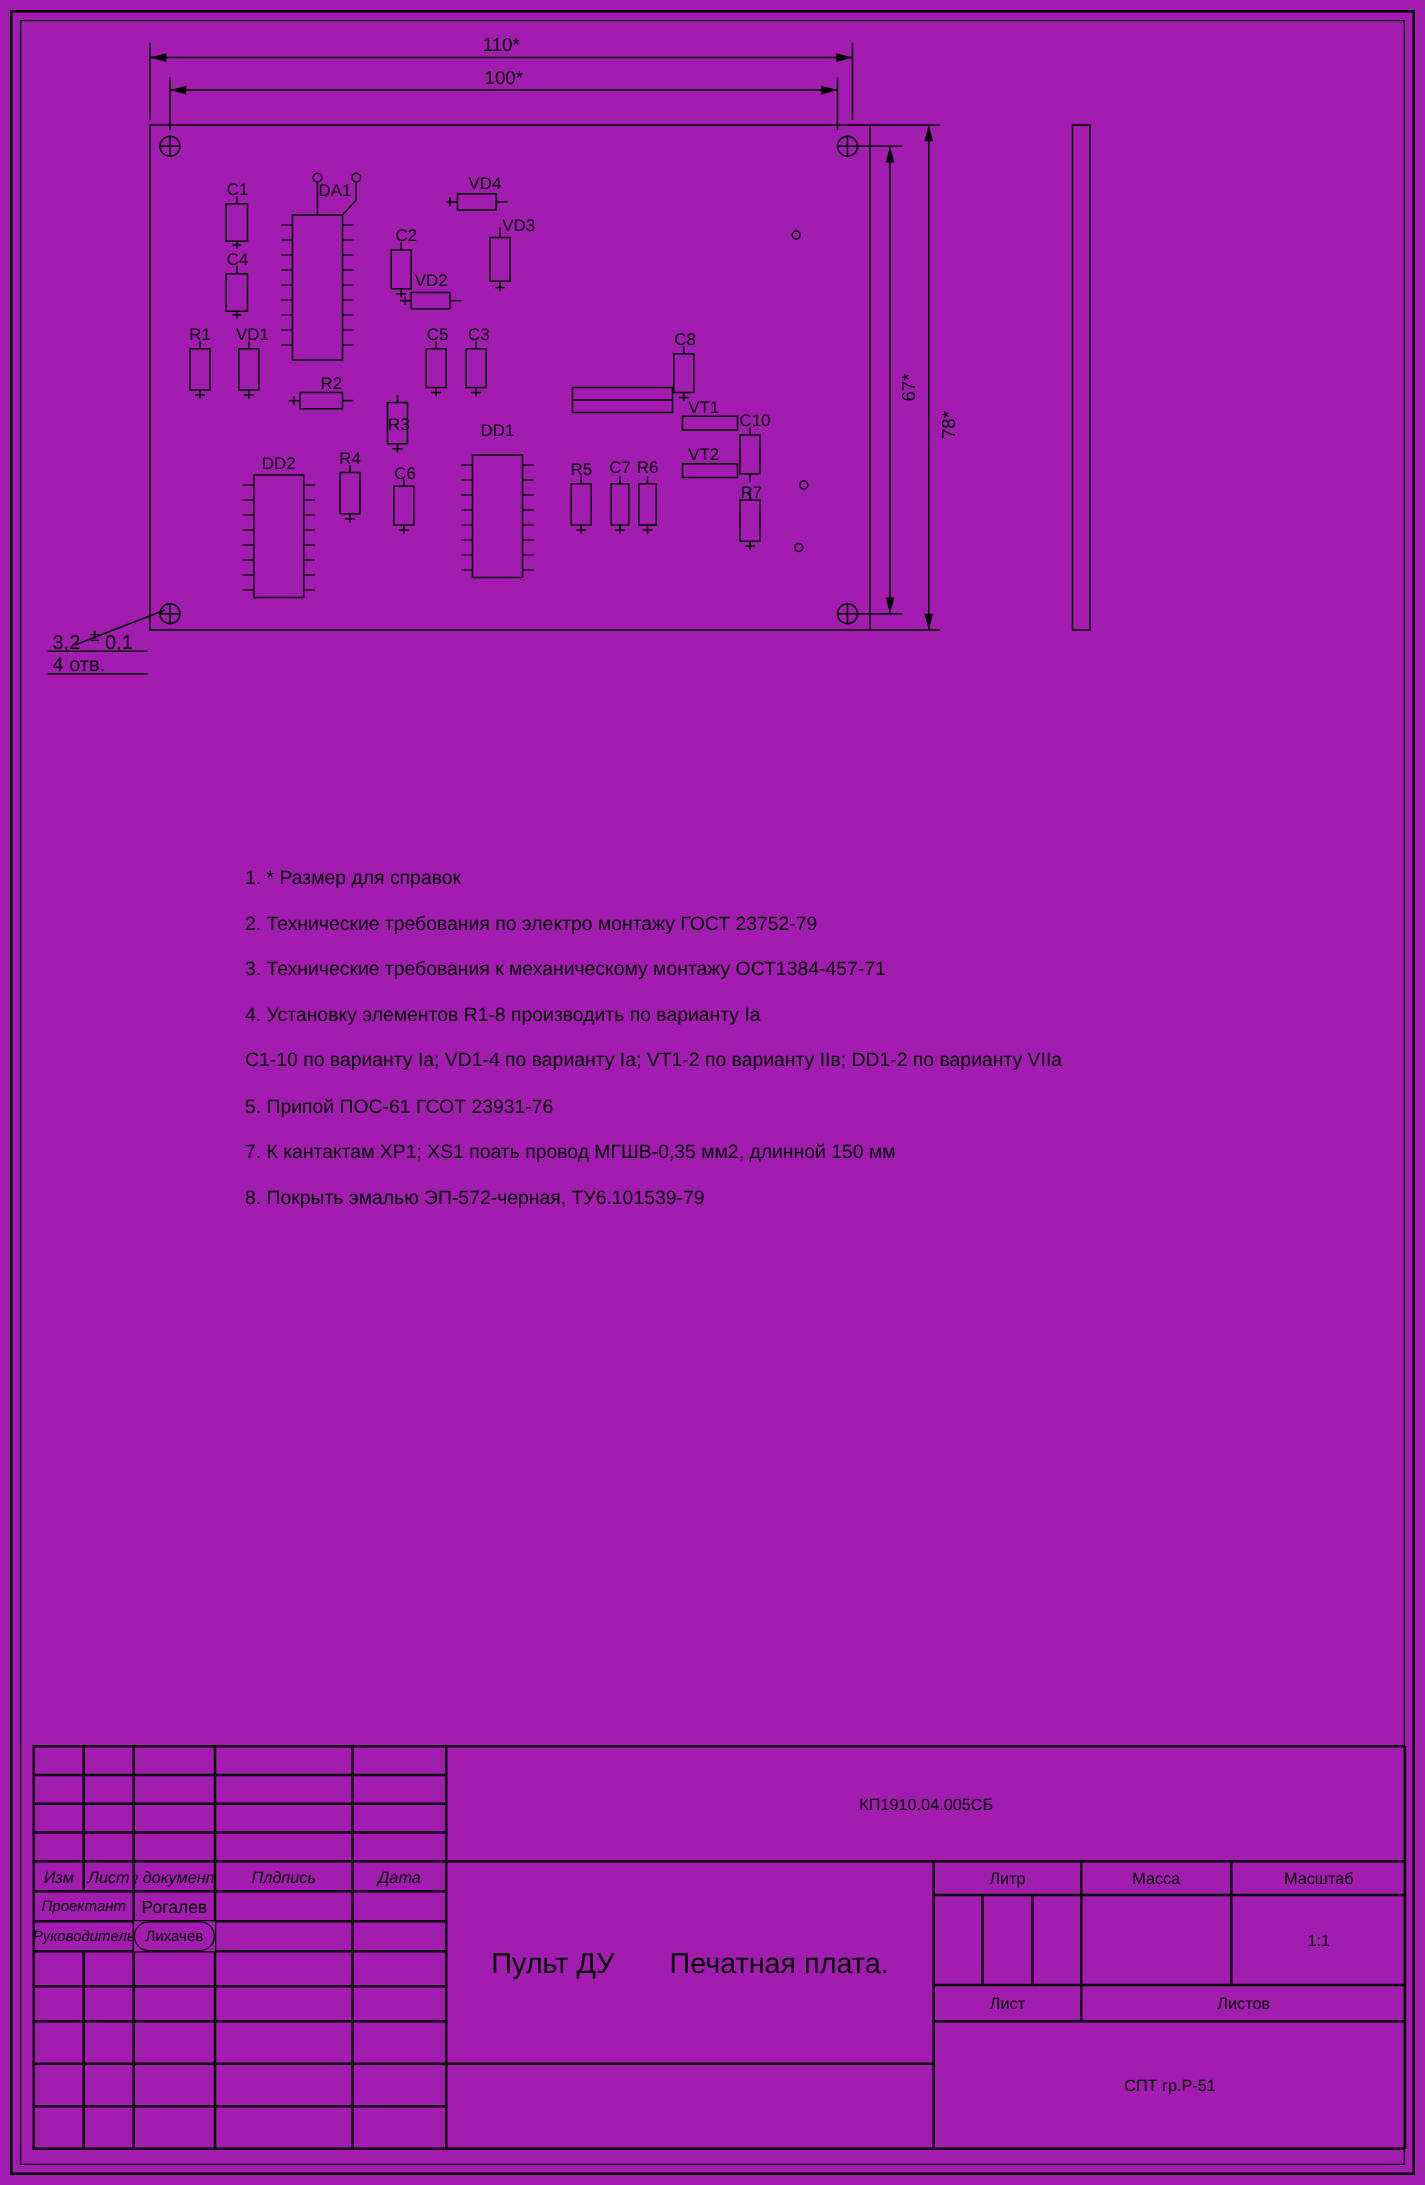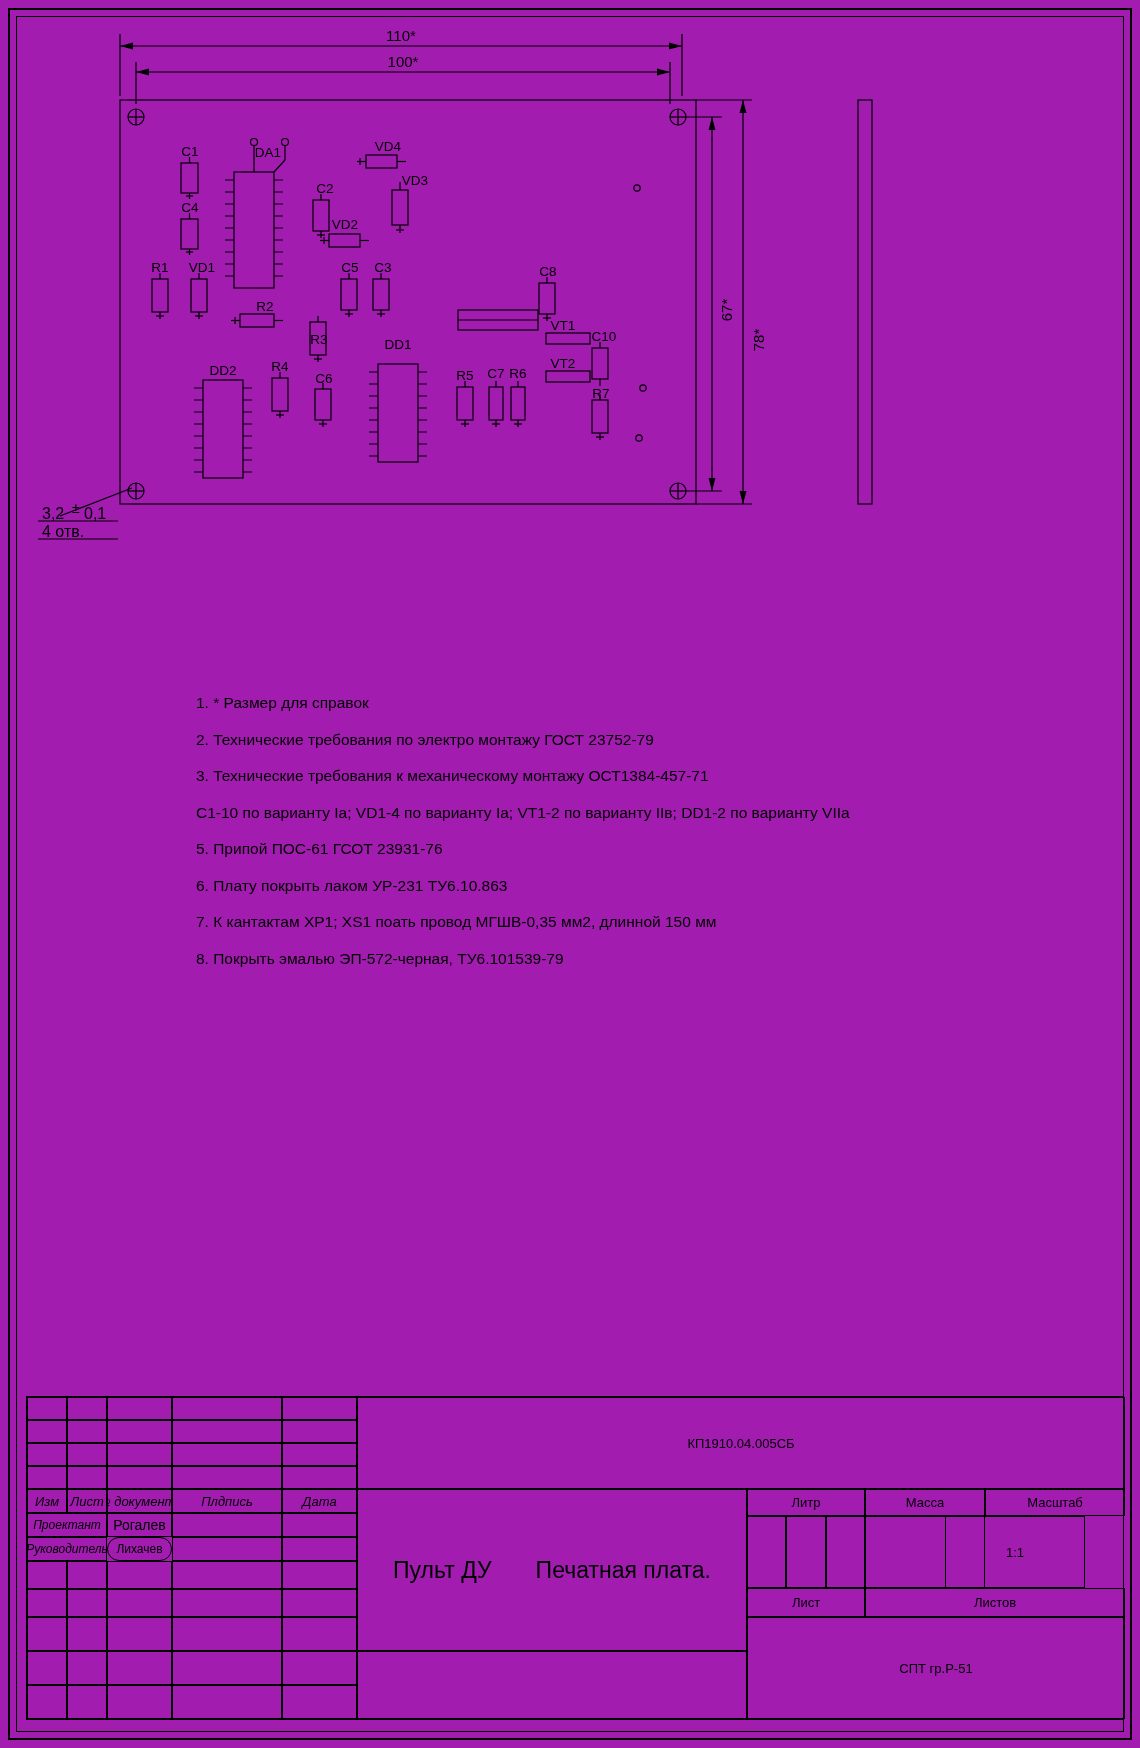--- a/index.html
+++ b/index.html
@@ -418,23 +418,23 @@
       <text x="465" y="380">R5</text>
       <text x="496" y="378">C7</text>
       <text x="518" y="378">R6</text>
     </g>
   </svg>
 
   <div class="notes">
     <div class="note">1. * Размер для справок</div>
     <div class="note">2. Технические требования по электро монтажу ГОСТ 23752-79</div>
     <div class="note">3. Технические требования к механическому монтажу ОСТ1384-457-71</div>
+    <div class="note">4. Установку элементов R1-8 производить по варианту Ia</div>
     <div class="note">C1-10 по варианту Ia; VD1-4 по варианту Ia; VT1-2 по варианту IIв; DD1-2 по варианту VIIa</div>
     <div class="note">5. Припой ПОС-61 ГСОТ 23931-76</div>
-    <div class="note">6. Плату покрыть лаком УР-231 ТУ6.10.863</div>
     <div class="note">7. К кантактам XP1; XS1 поать провод МГШВ-0,35 мм2, длинной 150 мм</div>
     <div class="note">8. Покрыть эмалью ЭП-572-черная, ТУ6.101539-79</div>
   </div>
 
   <div class="tb">
 
     <div class="cell" style="left:0;top:0;width:40px;height:23px;"></div>
     <div class="cell" style="left:40px;top:0;width:40px;height:23px;"></div>
     <div class="cell" style="left:80px;top:0;width:65px;height:23px;"></div>
     <div class="cell" style="left:145px;top:0;width:110px;height:23px;"></div>
@@ -513,21 +513,21 @@
     <div class="cell" style="left:330px;top:254px;width:390px;height:68px;"></div>
 
     <div class="cell small" style="left:720px;top:92px;width:118px;height:27px;">Литр</div>
     <div class="cell small" style="left:838px;top:92px;width:120px;height:27px;">Масса</div>
     <div class="cell small" style="left:958px;top:92px;width:140px;height:27px;">Масштаб</div>
 
     <div class="cell" style="left:720px;top:119px;width:39px;height:72px;"></div>
     <div class="cell" style="left:759px;top:119px;width:40px;height:72px;"></div>
     <div class="cell" style="left:799px;top:119px;width:39px;height:72px;"></div>
     <div class="cell" style="left:838px;top:119px;width:120px;height:72px;"></div>
-    <div class="cell mid" style="left:918px;top:119px;width:140px;height:72px;">1:1</div>
+    <div class="cell mid" style="left:958px;top:119px;width:140px;height:72px;">1:1</div>
 
     <div class="cell small" style="left:720px;top:191px;width:118px;height:29px;">Лист</div>
     <div class="cell small" style="left:838px;top:191px;width:260px;height:29px;">Листов</div>
 
     <div class="cell big" style="left:720px;top:220px;width:378px;height:102px;">СПТ гр.Р-51</div>
   </div>
 
 </div>
 
 </body></html>

